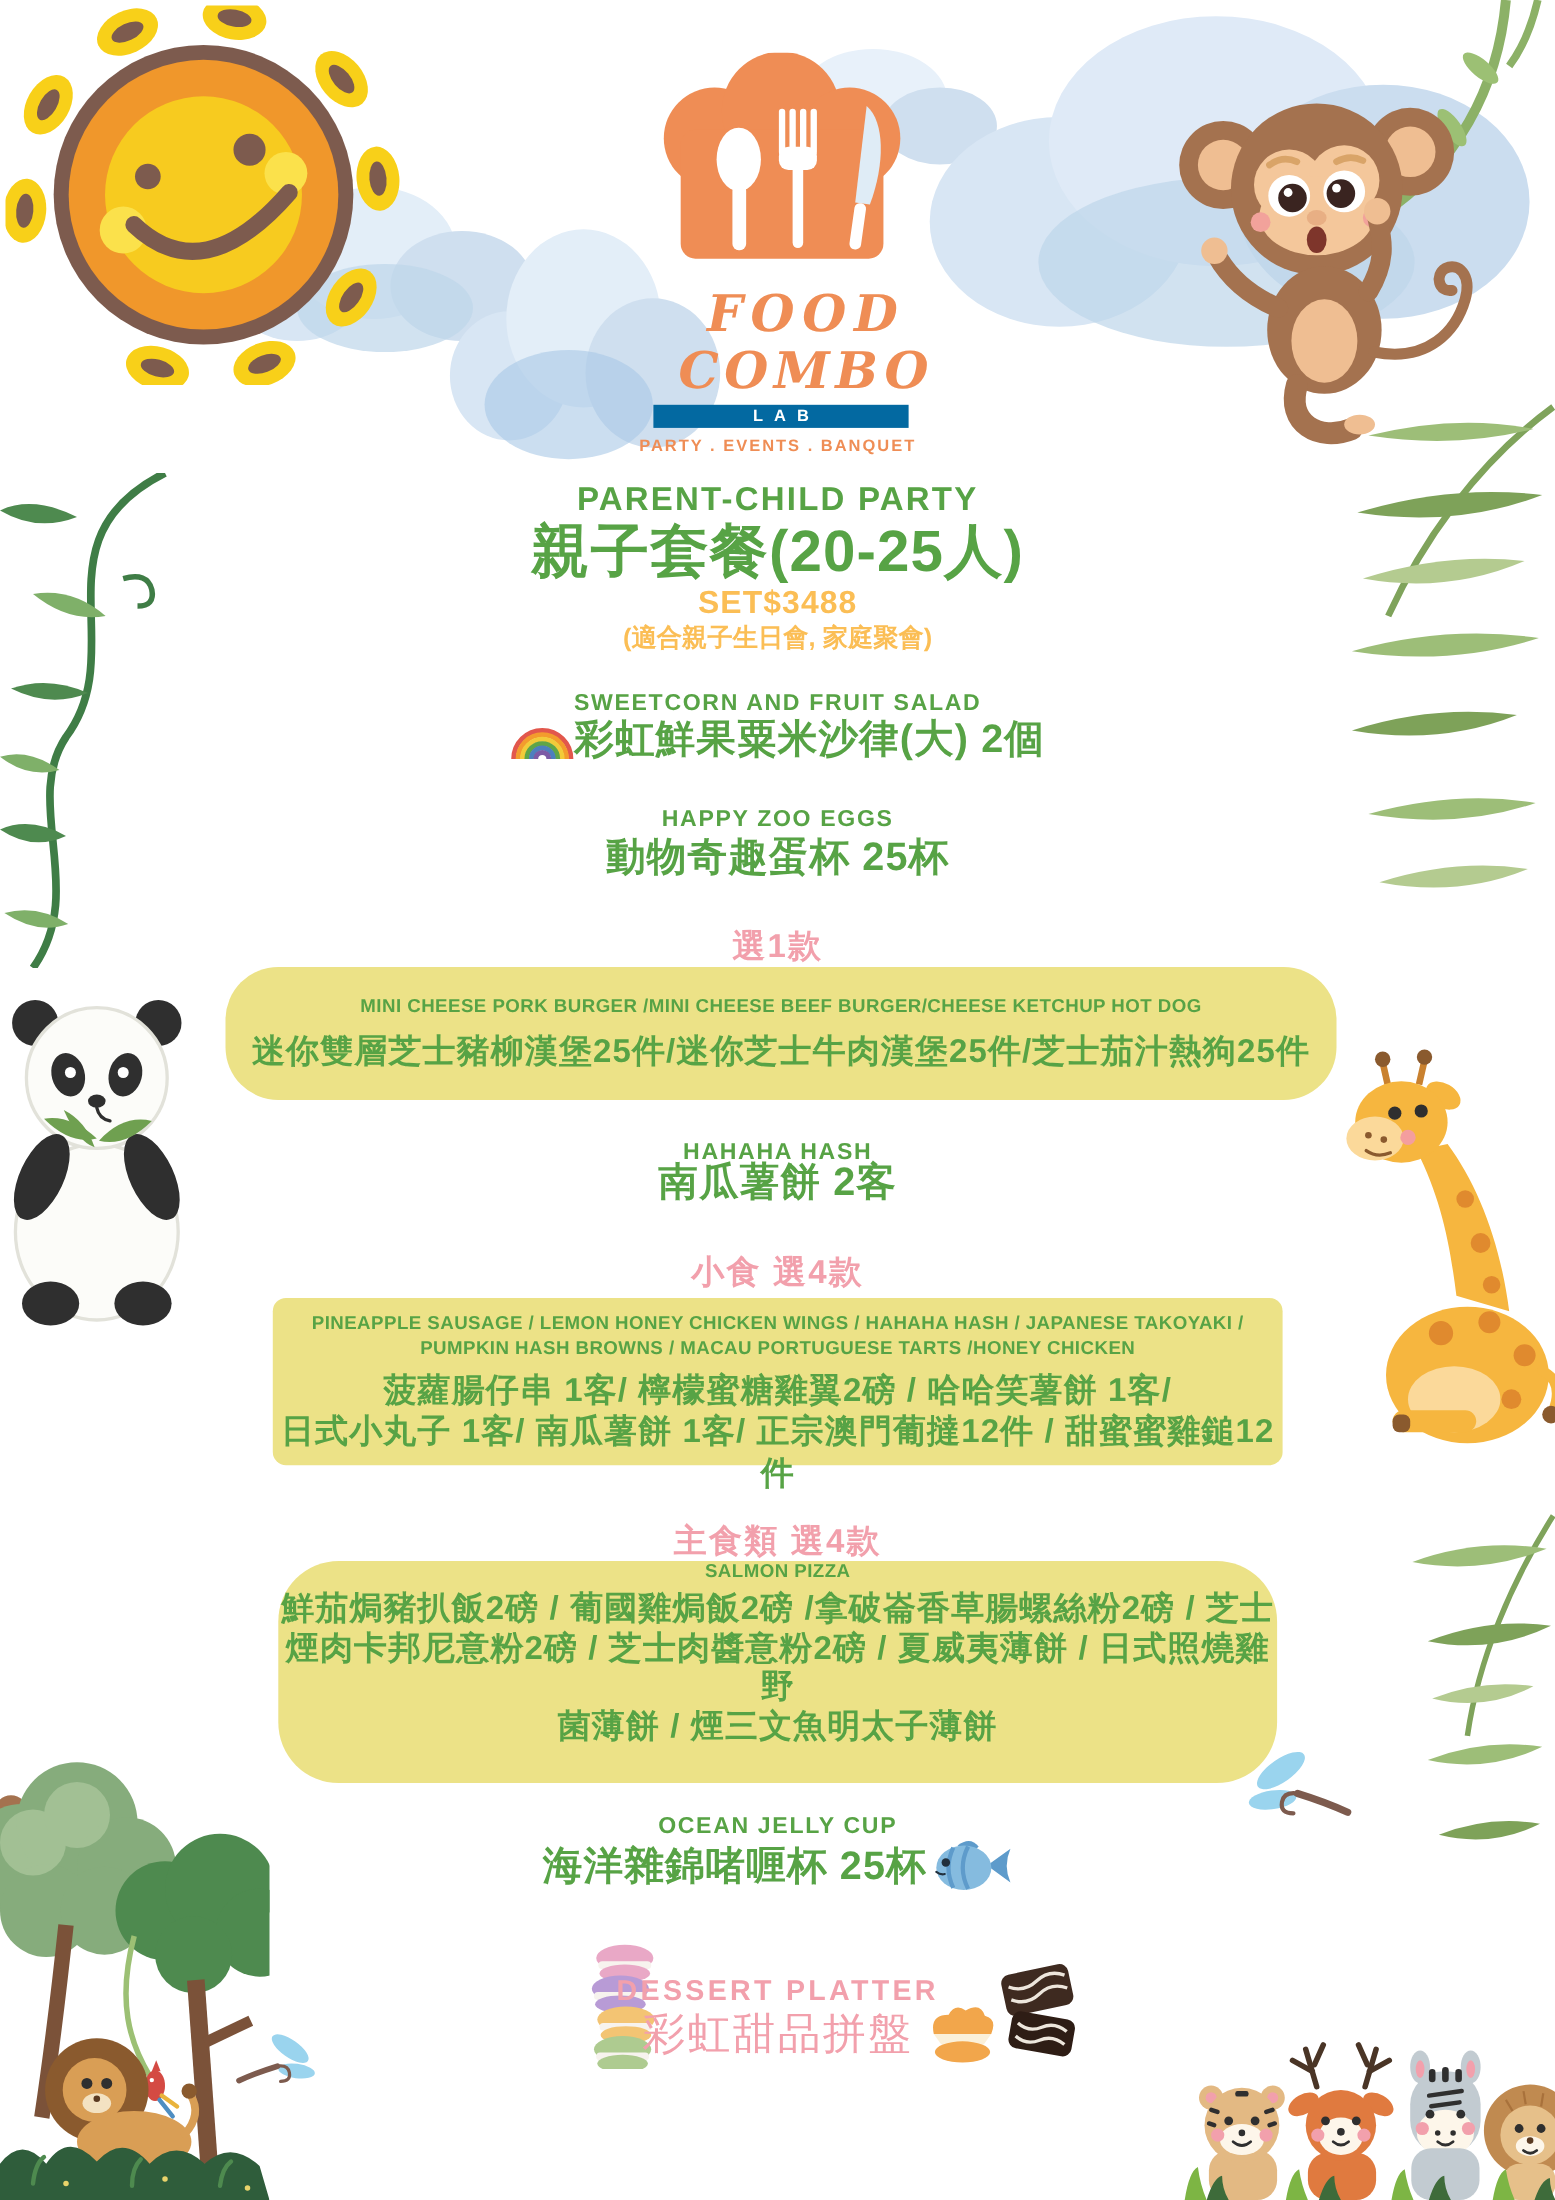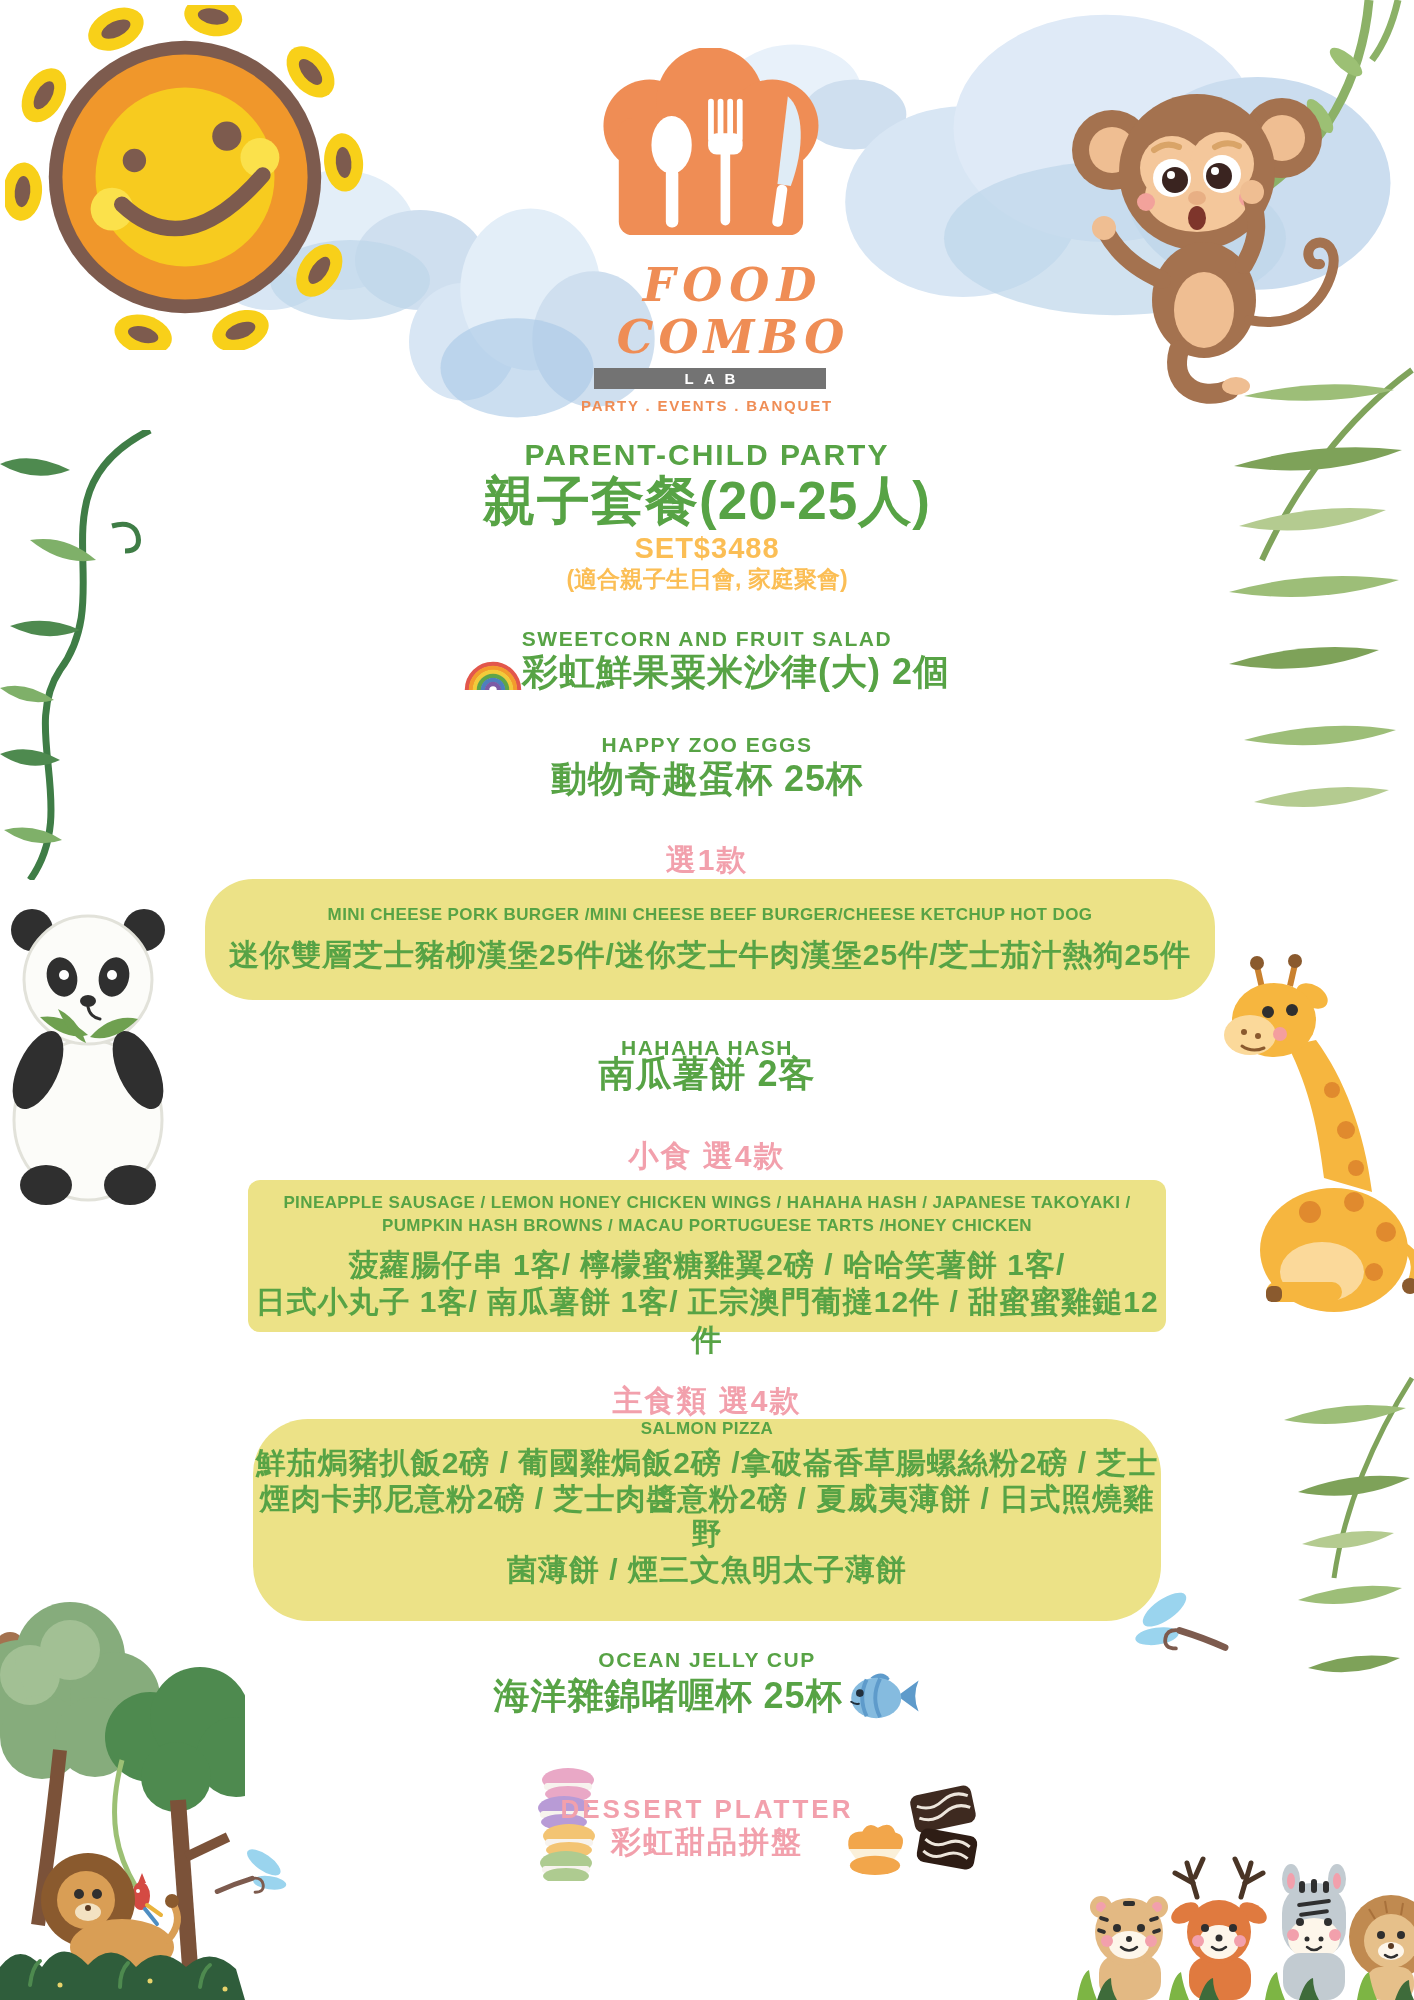--- a/index.html
+++ b/index.html
@@ -11,21 +11,21 @@
   .pink{color:#F2A0AC;}
   .orange{color:#FBBE55;}
   .en-h{font-weight:bold;letter-spacing:1.5px;font-size:21px;}
   .zh-big{font-weight:bold;font-size:36px;letter-spacing:1px;}
   .pink-h{font-weight:bold;font-size:30px;letter-spacing:2px;}
   .box{position:absolute;background:#ECE287;text-align:center;}
   .box .en{color:#57A345;font-weight:bold;font-size:17px;letter-spacing:.4px;line-height:1.3;}
   .box .zh{color:#57A345;font-weight:bold;font-size:30px;letter-spacing:1px;}
   .logo-script{font-family:"DejaVu Serif",serif;font-style:italic;font-weight:bold;
                color:#EF8D55;line-height:1;padding-left:26px;}
-  .lab-bar{position:absolute;left:594px;top:368px;width:232px;height:21px;background:#737373;
+  .lab-bar{position:absolute;left:594px;top:368px;width:232px;height:21px;background:#0369a1;
            display:flex;align-items:center;justify-content:center;}
   .lab-bar span{color:#fff;font-weight:bold;font-size:15px;letter-spacing:10px;text-indent:10px;}
   .tagline{font-weight:bold;font-size:15px;letter-spacing:1.8px;color:#EF8D55;}
   .inline-ico{display:inline-block;vertical-align:-8px;}
 </style>
 </head>
 <body>
 
 <div class="poster">
 
@@ -498,21 +498,21 @@
         <rect x="16" y="73" width="48" height="7" rx="3.5" fill="#F7F3EE"></rect>
         <ellipse cx="40" cy="84" rx="23" ry="8" fill="#F3C473"></ellipse>
       </g>
     <g>
         <ellipse cx="40" cy="97" rx="26" ry="12" fill="#AECB90"></ellipse>
         <rect x="16" y="100" width="48" height="7" rx="3.5" fill="#F7F3EE"></rect>
         <ellipse cx="40" cy="110" rx="23" ry="8" fill="#AECB90"></ellipse>
       </g>
   </svg>
   <div class="ctr pink" style="top:1794px;font-size:26px;font-weight:bold;letter-spacing:3px">DESSERT PLATTER</div>
-  <div class="ctr pink" style="top:1822px;font-size:30px;font-weight:bold;letter-spacing:2px">彩虹甜品拼盤</div>
+  <div class="ctr pink" style="top:1822px;font-size:39px;font-weight:normal;letter-spacing:2px">彩虹甜品拼盤</div>
   <svg class="abs" style="left:841px;top:1820px" width="68" height="58" viewBox="0 0 70 60">
     <path d="M8,30 Q4,12 22,12 Q28,1 38,8 Q52,0 56,13 Q68,16 62,30 Z" fill="#F2A64B"></path>
     <path d="M8,30 h54 l-7,10 h-40 Z" fill="#FBF0D9"></path>
     <ellipse cx="35" cy="47" rx="26" ry="10" fill="#F2A64B"></ellipse>
   </svg>
   <svg class="abs" style="left:890px;top:1782px" width="105" height="95" viewBox="0 0 105 95">
     <g transform="rotate(-12 53 27)">
         <rect x="22" y="8" width="62" height="38" rx="8" fill="#3E2A20"></rect>
       <path d="M28,19 q13,8 26,0 q13,-8 26,0" stroke="#EDE6DC" stroke-width="3" fill="none"></path>
       <path d="M28,31 q13,8 26,0 q13,-8 26,0" stroke="#EDE6DC" stroke-width="3" fill="none"></path>

